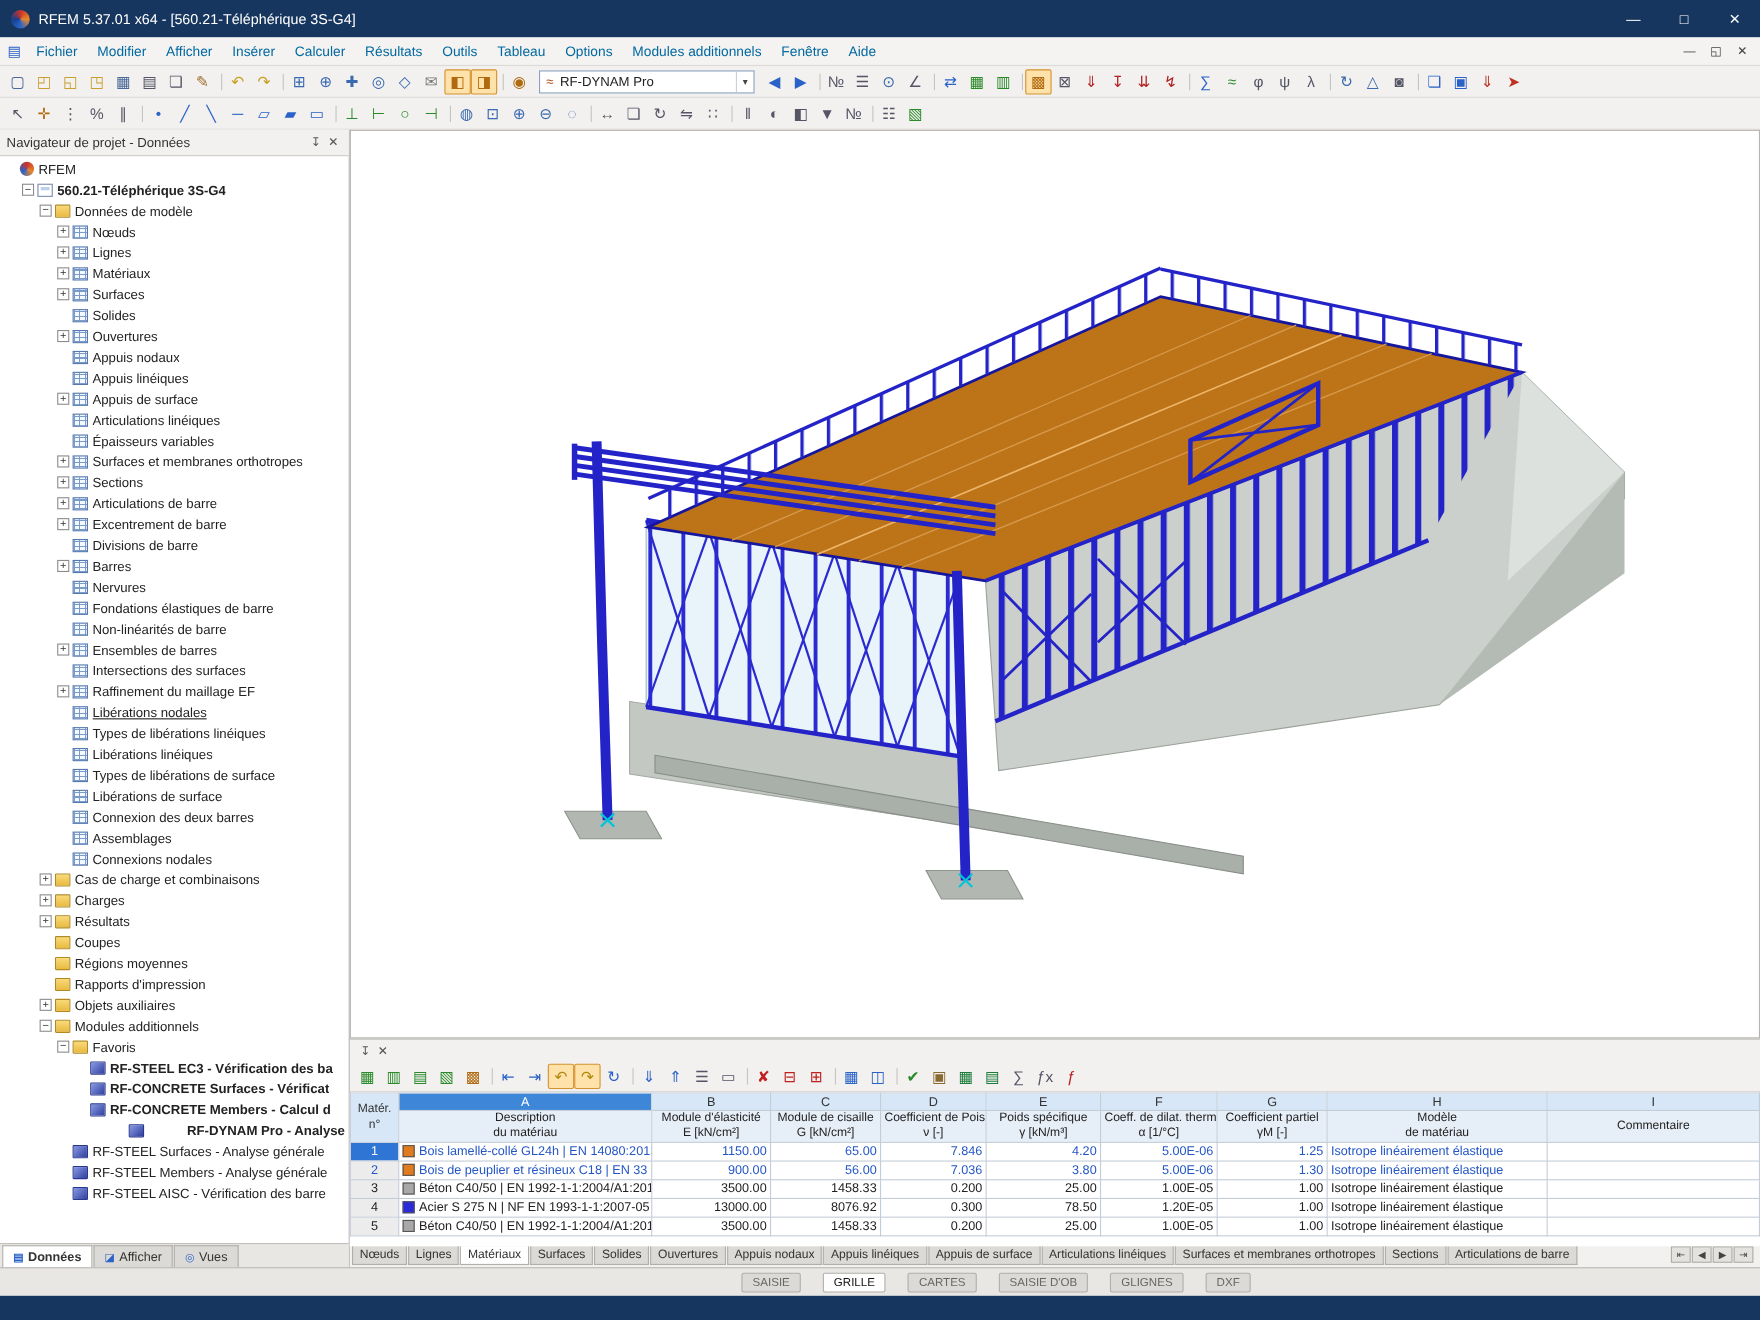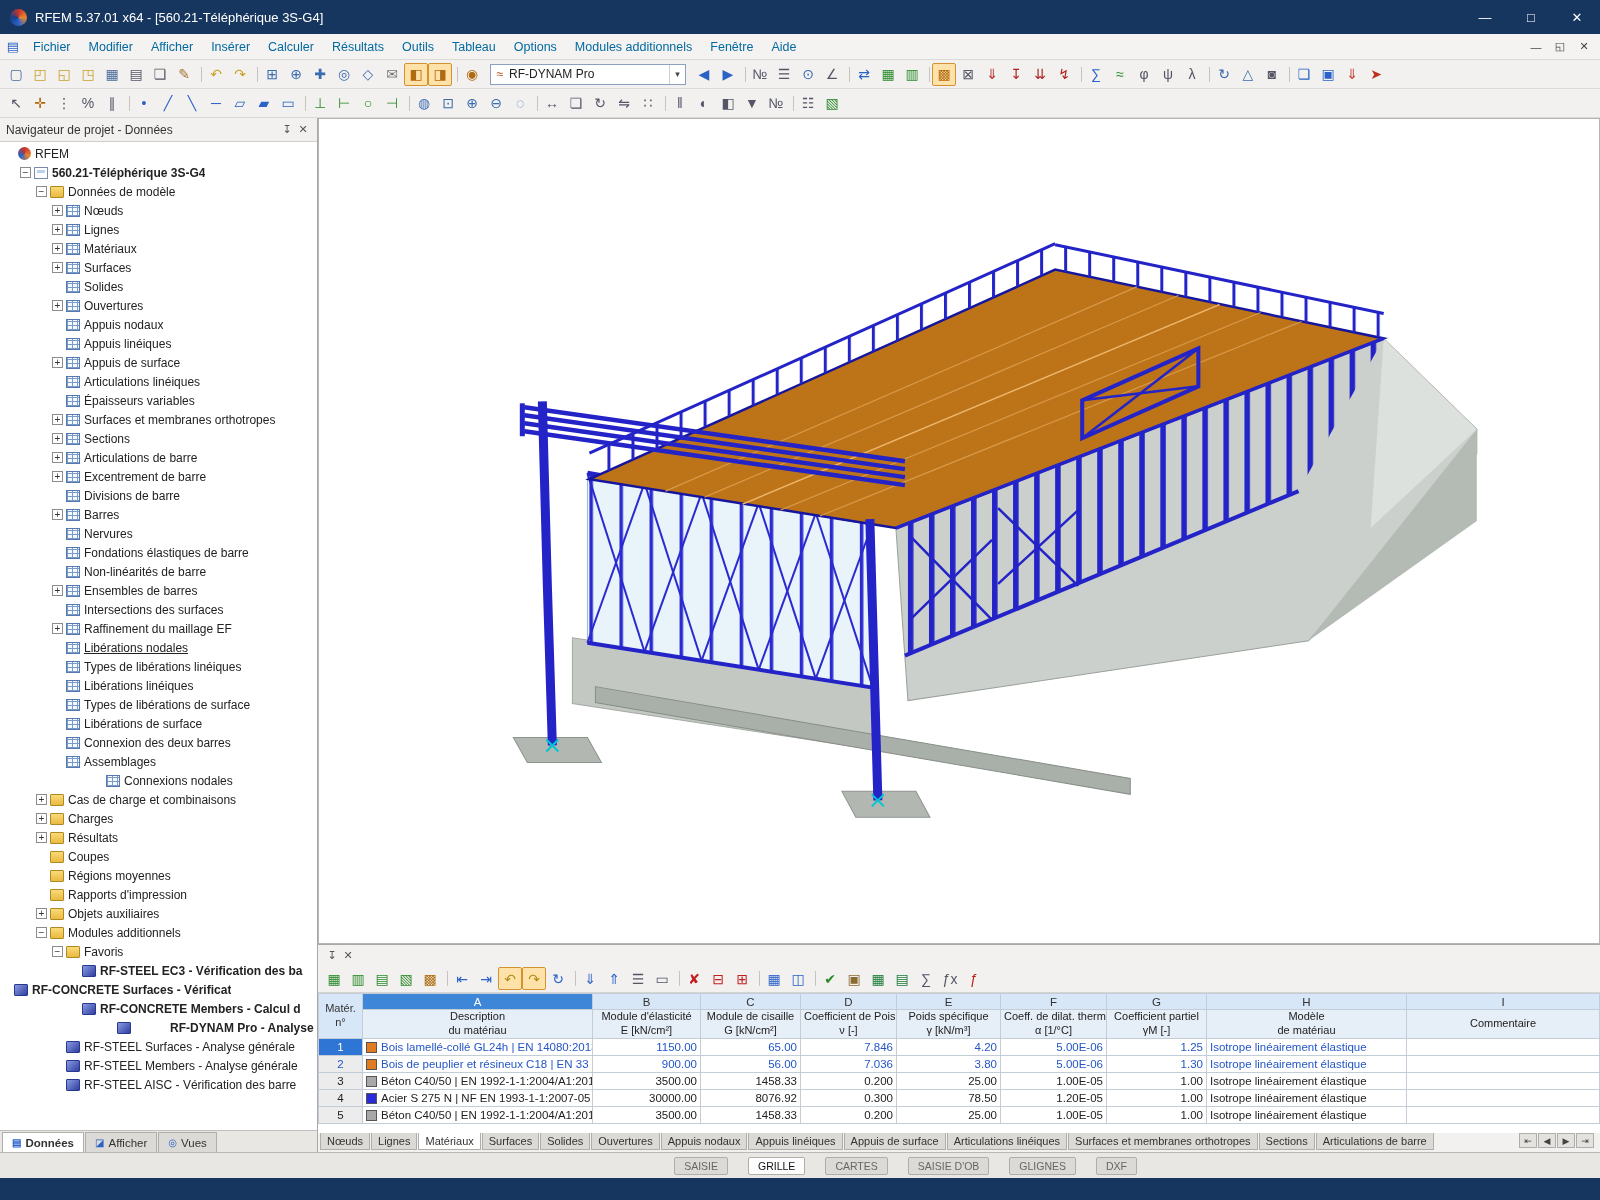--- a/index.html
+++ b/index.html
@@ -451,21 +451,21 @@
             <span class="ticon" data-icon="table"></span>
             <span class="tlabel">Connexion des deux barres</span>
           </div>
 
           <div class="tree-row" style="padding-left: 52px;">
             <span class="exp"></span>
             <span class="ticon" data-icon="table"></span>
             <span class="tlabel">Assemblages</span>
           </div>
 
-          <div class="tree-row" style="padding-left: 52px; margin-left: 40px;">
+          <div class="tree-row" style="padding-left: 52px;">
             <span class="exp"></span>
             <span class="ticon" data-icon="table"></span>
             <span class="tlabel">Connexions nodales</span>
           </div>
 
           <div class="tree-row" style="padding-left: 36px;">
             <span class="exp">+</span>
             <span class="ticon" data-icon="folder"></span>
             <span class="tlabel">Cas de charge et combinaisons</span>
           </div>
@@ -517,21 +517,21 @@
             <span class="ticon" data-icon="folder"></span>
             <span class="tlabel">Favoris</span>
           </div>
 
           <div class="tree-row bold" style="padding-left: 68px;">
             <span class="exp"></span>
             <span class="ticon" data-icon="module"></span>
             <span class="tlabel">RF-STEEL EC3 - Vérification des ba</span>
           </div>
 
-          <div class="tree-row bold" style="">
+          <div class="tree-row bold" style="padding-left: 68px;">
             <span class="exp"></span>
             <span class="ticon" data-icon="module"></span>
             <span class="tlabel">RF-CONCRETE Surfaces - Vérificat</span>
           </div>
 
           <div class="tree-row bold" style="padding-left: 68px;">
             <span class="exp"></span>
             <span class="ticon" data-icon="module"></span>
             <span class="tlabel">RF-CONCRETE Members - Calcul d</span>
           </div>
@@ -822,21 +822,21 @@
                   <td class="r">25.00</td>
                   <td class="r">1.00E-05</td>
                   <td class="r">1.00</td>
                   <td>Isotrope linéairement élastique</td>
                   <td></td>
                 </tr>
 
                 <tr>
                   <td class="cnum">4</td>
                   <td><span class="swatch" style="background: rgb(42, 42, 216);"></span><span>Acier S 275 N | NF EN 1993-1-1:2007-05</span></td>
-                  <td class="r">30000.00</td>
+                  <td class="r">13000.00</td>
                   <td class="r">8076.92</td>
                   <td class="r">0.300</td>
                   <td class="r">78.50</td>
                   <td class="r">1.20E-05</td>
                   <td class="r">1.00</td>
                   <td>Isotrope linéairement élastique</td>
                   <td></td>
                 </tr>
 
                 <tr>

